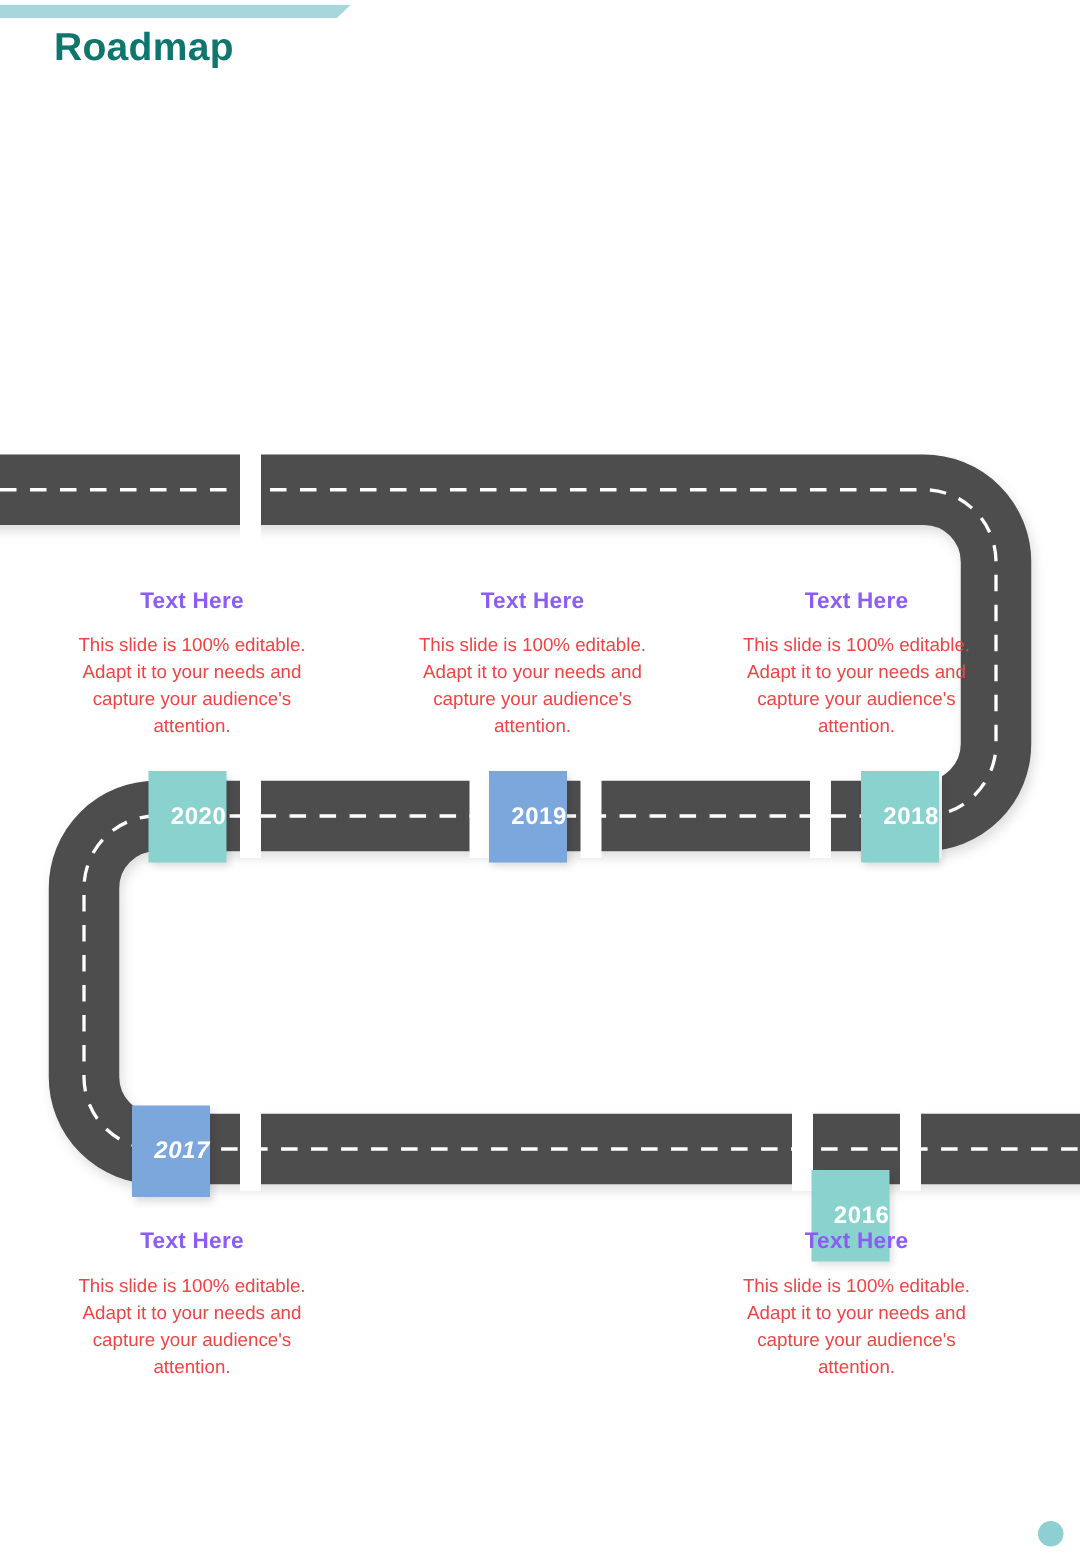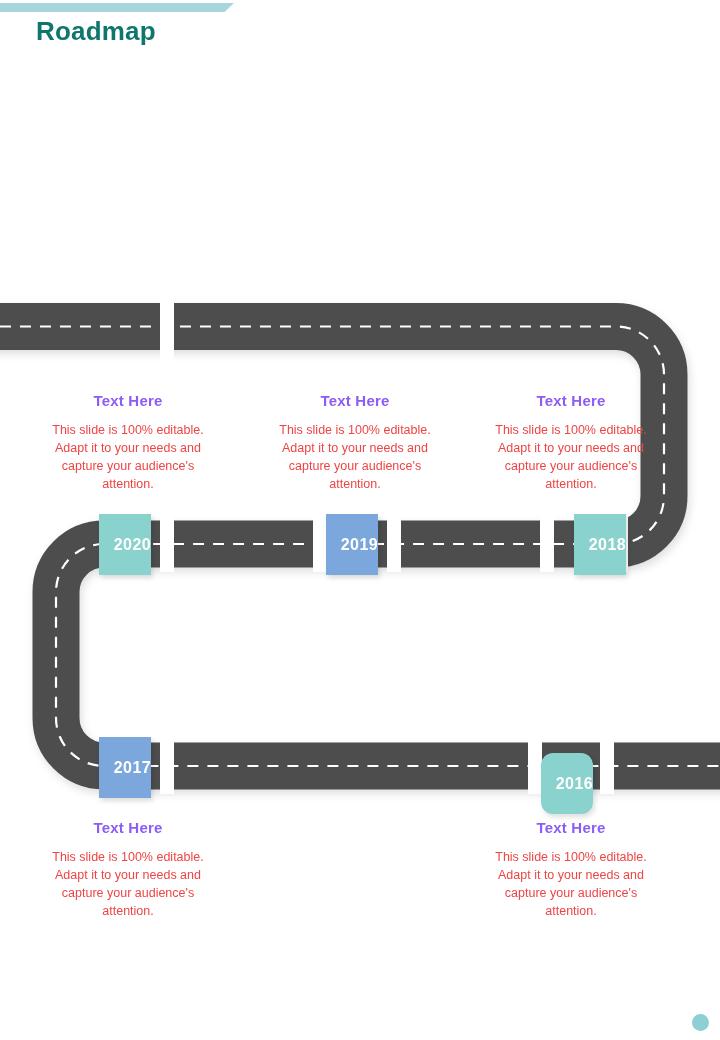--- a/index.html
+++ b/index.html
@@ -145,24 +145,24 @@
 
 <div class="year-badge badge-teal" style="left:99px; top:514px;">
   <span>2020</span>
 </div>
 <div class="year-badge badge-blue" style="left:326px; top:514px;">
   <span>2019</span>
 </div>
 <div class="year-badge badge-teal" style="left:541px; top:514px;margin-left:33px;">
   <span>2018</span>
 </div>
-<div class="year-badge badge-blue" style="left:99px; top:737px;">
+<div class="year-badge badge-blue" style="left:88px; top:737px;font-style:italic;">
   <span>2017</span>
 </div>
-<div class="year-badge badge-teal" style="left:541px; top:753px;border-radius:12px;">
+<div class="year-badge badge-teal" style="left:541px; top:780px;">
   <span>2016</span>
 </div>
 
 <div class="text-block" style="left:38px; top:392px;">
   <div class="tb-title">Text Here</div>
   <div class="tb-body">This slide is 100% editable. Adapt it to your needs and capture your audience's attention.</div>
 </div>
 
 <div class="text-block" style="left:265px; top:392px;">
   <div class="tb-title">Text Here</div>

